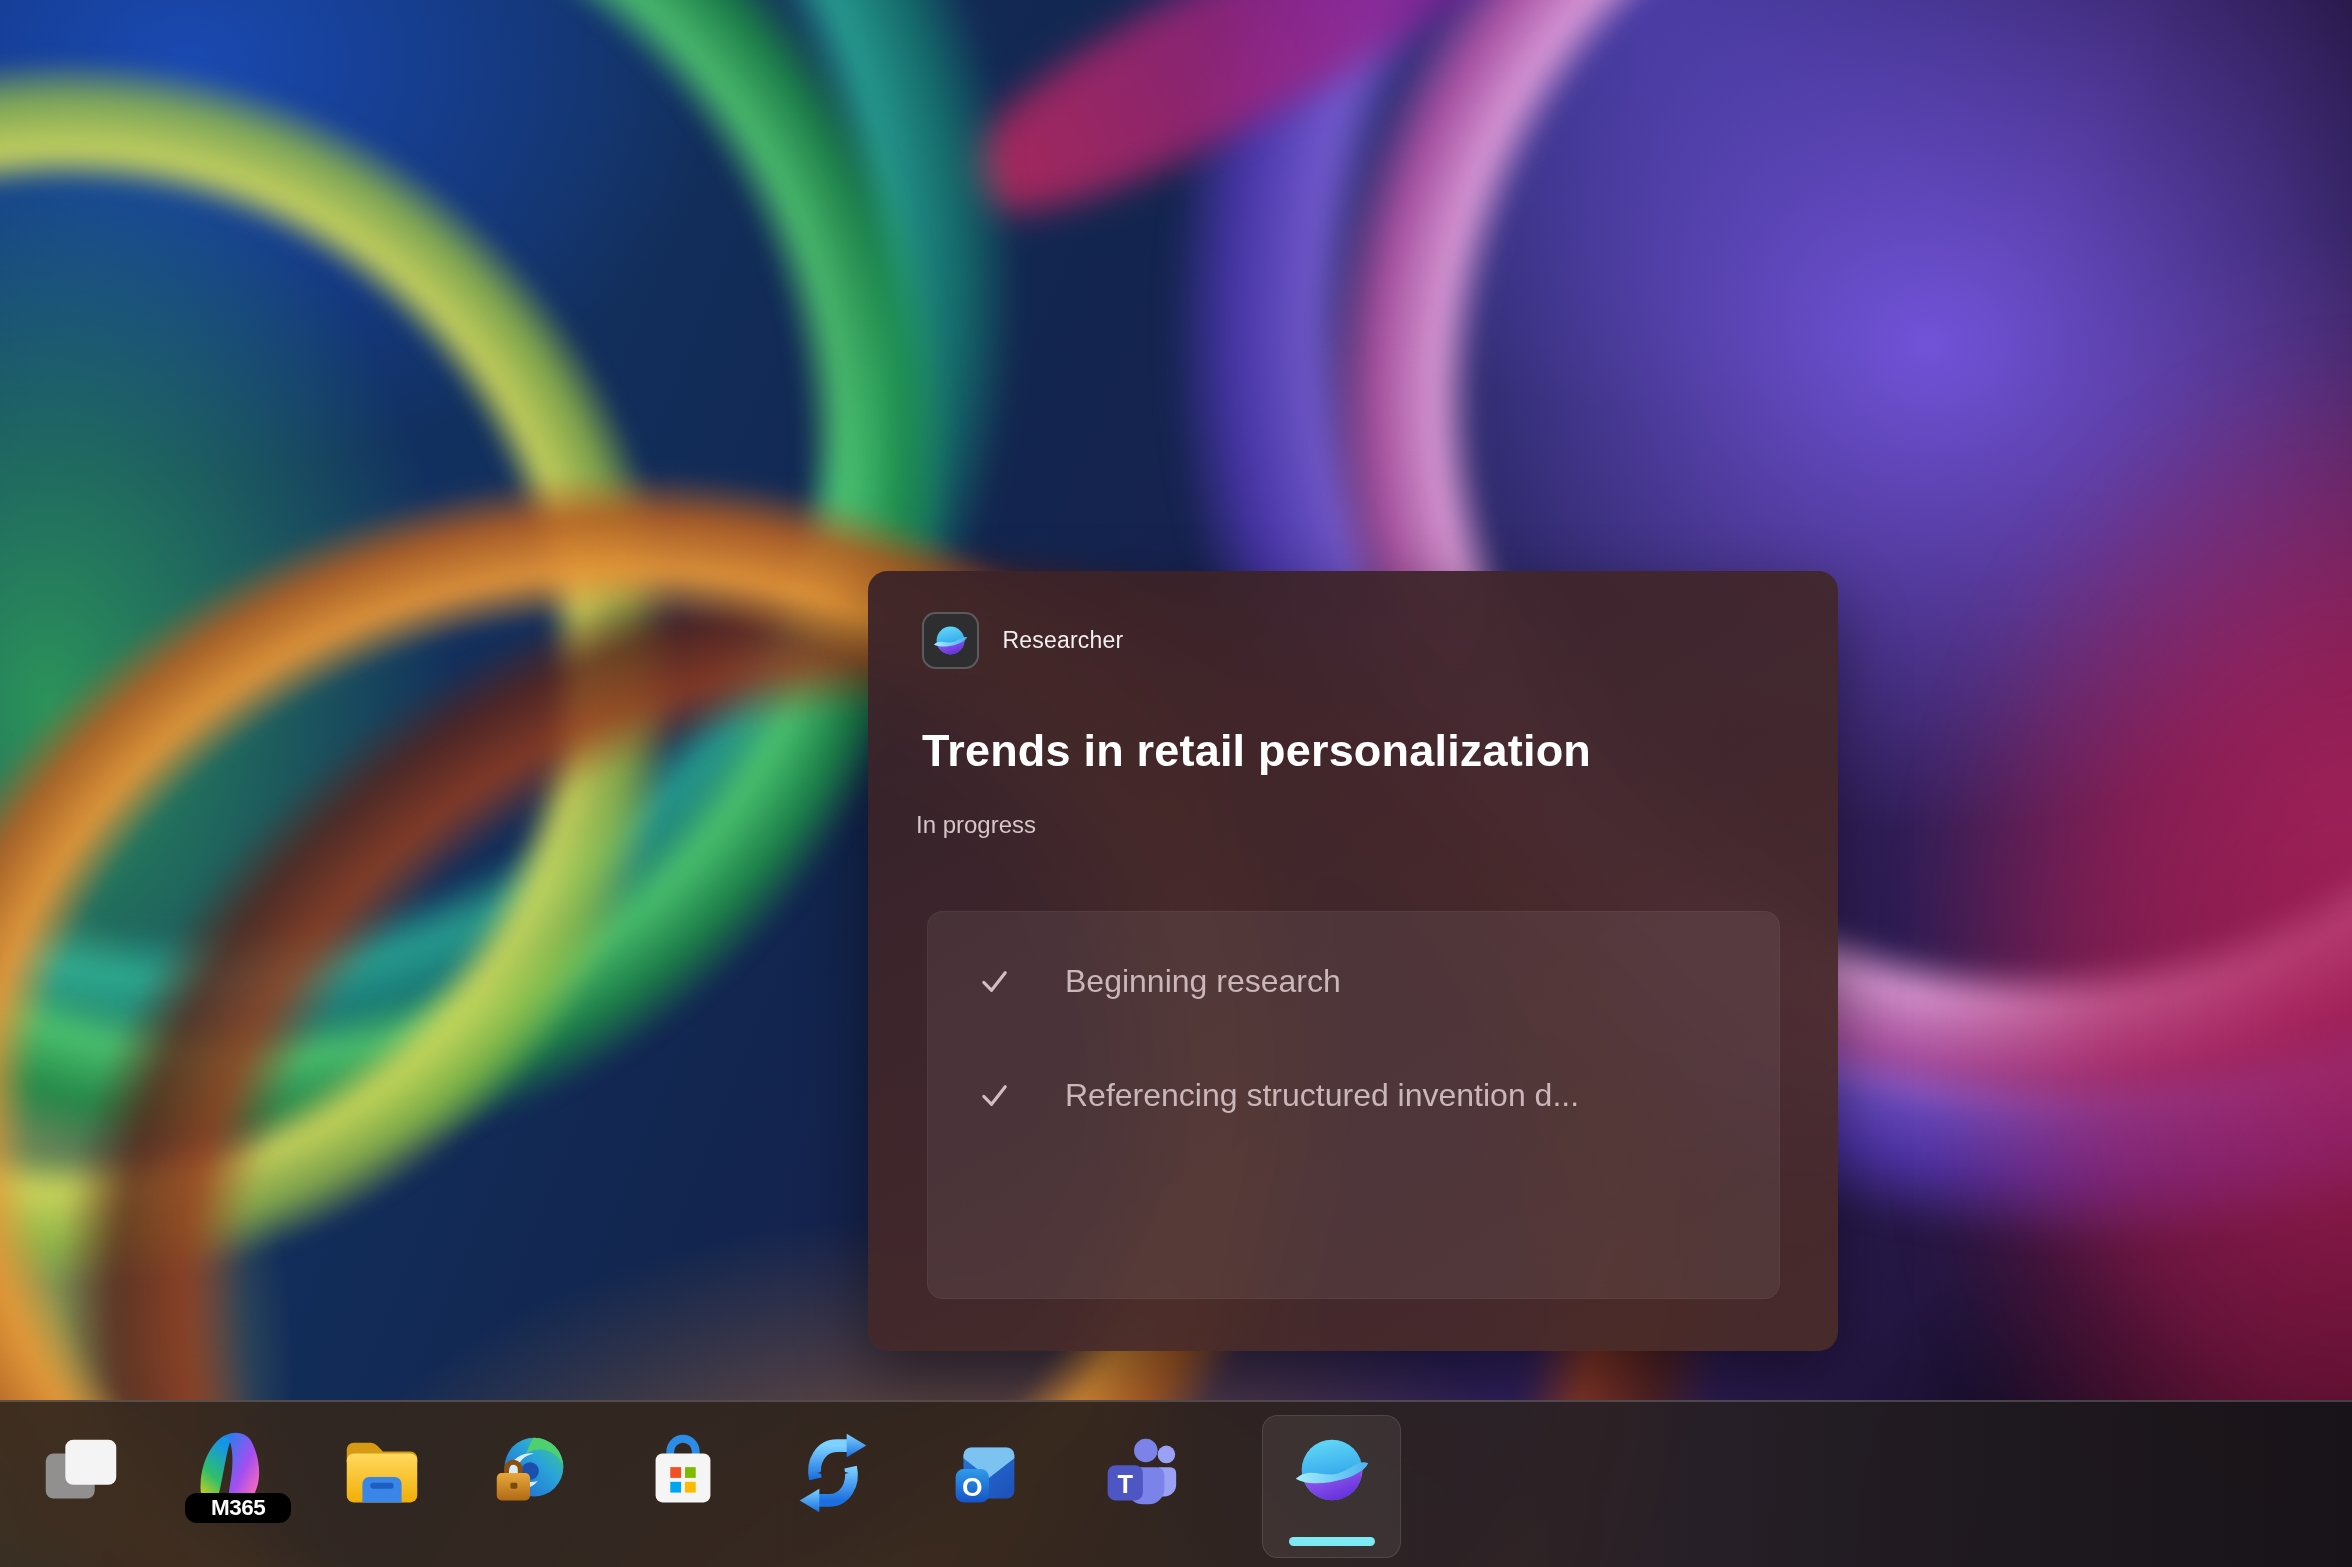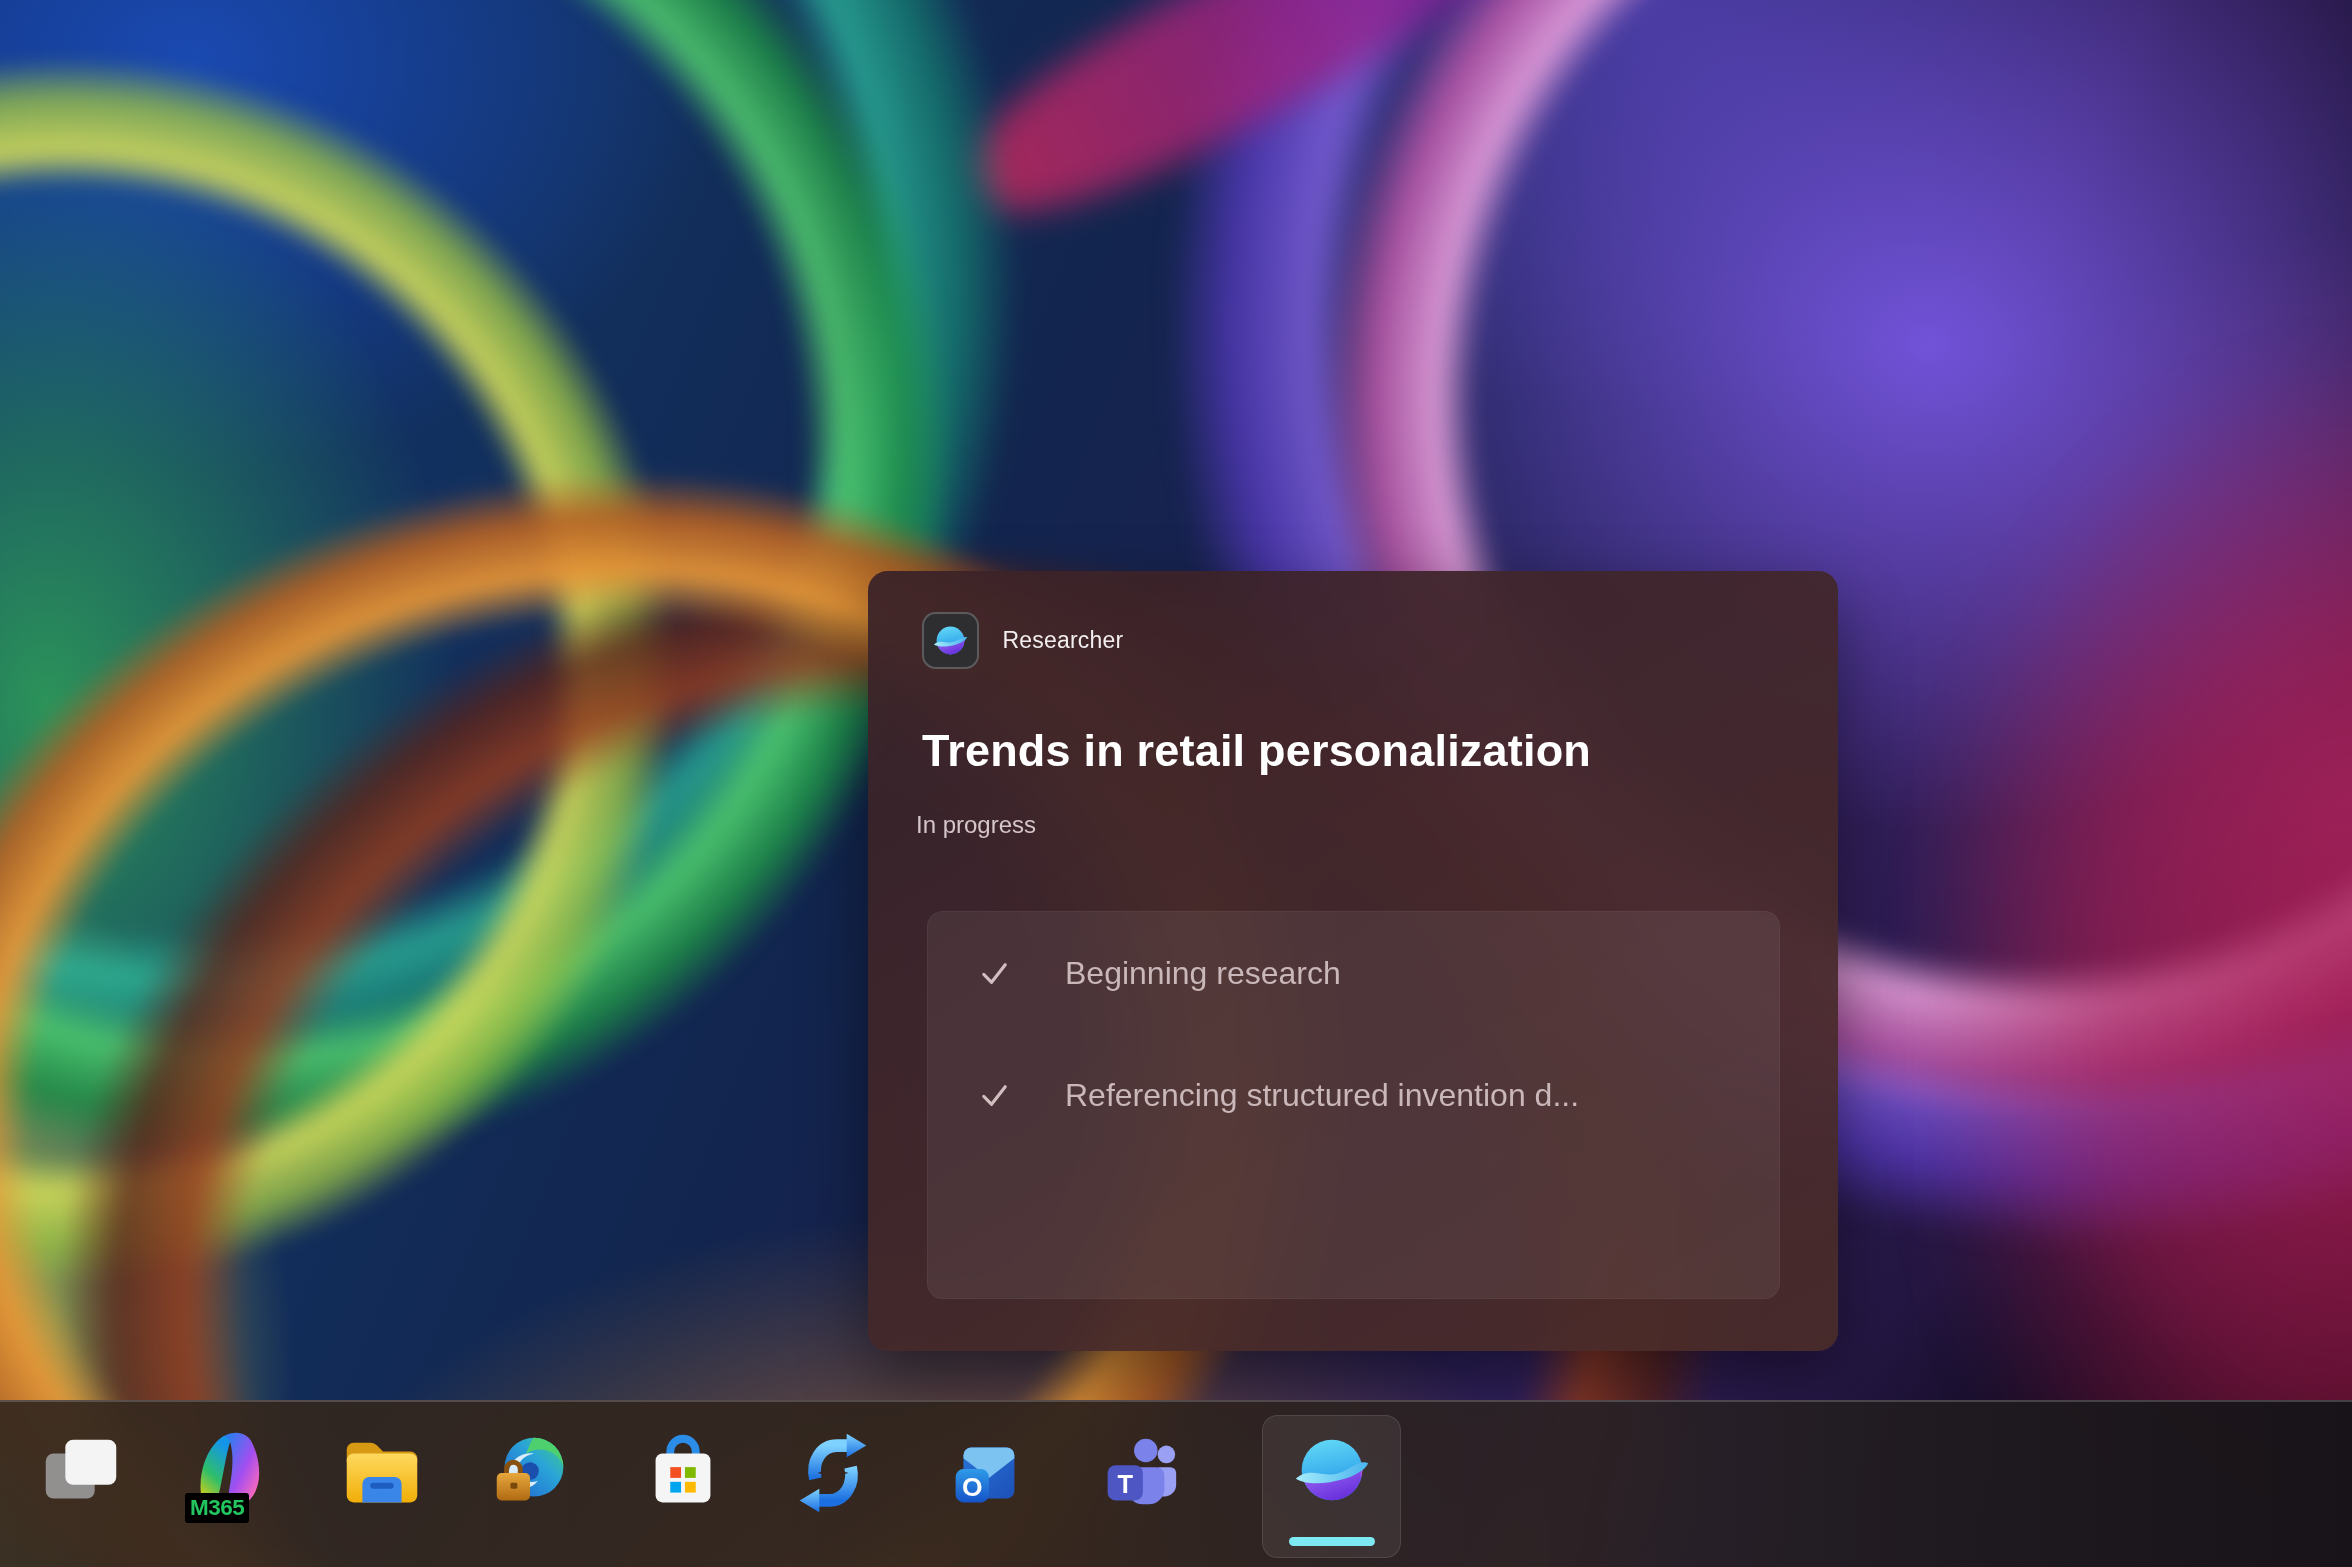--- a/index.html
+++ b/index.html
@@ -56,21 +56,21 @@
   .app-tile svg{width:43px;height:43px;display:block;}
   .app-name{margin-left:23.5px;font-size:23px;color:#f2eef0;letter-spacing:0.2px;}
   .card-title{position:absolute;left:54px;top:154px;font-size:45px;font-weight:700;color:#ffffff;letter-spacing:0.2px;}
   .card-status{position:absolute;left:48px;top:240px;font-size:24px;color:#d5c6c9;text-align:right;}
   .steps-panel{
     position:absolute;left:59px;top:340px;width:853px;height:388px;
     border-radius:15.7px;background:rgba(255,255,255,0.065);
     border:1px solid rgba(255,255,255,0.04);box-sizing:border-box;
   }
   .step{position:absolute;left:39px;right:23.5px;display:flex;align-items:center;}
-  .step-1{top:36px;height:51px;}
+  .step-1{top:44px;height:51px;}
   .step-2{top:158px;height:51px;}
   .step-3{top:245px;height:114px;}
   .step-icon{width:55px;display:flex;align-items:center;justify-content:center;flex:0 0 55px;}
   .step-label{margin-left:43px;font-size:32px;color:#c9b7b9;white-space:nowrap;overflow:hidden;text-overflow:ellipsis;}
   .step-3 .step-label{color:#e7dfe0;white-space:normal;line-height:56px;max-width:549px;}
   .spin{animation:spin 1.4s linear infinite;transform-origin:50% 50%;}
   @keyframes spin{to{transform:rotate(360deg);}}
 
   
   .taskbar{
@@ -83,22 +83,22 @@
   .tb-btn{position:absolute;top:23.5px;width:94px;height:94px;border:none;background:transparent;padding:0;cursor:pointer;}
   .tb-btn svg{width:94px;height:94px;display:block;}
   #tb-taskview{left:34px;}
   #tb-m365{left:185px;}
   #tb-explorer{left:335px;}
   #tb-edge{left:485px;}
   #tb-store{left:636px;}
   #tb-automate{left:786px;}
   #tb-outlook{left:938px;}
   #tb-teams{left:1090px;}
-  .m365-badge{position:absolute;left:0px;bottom:-3.9px;background:#000;color:#22c55e;
-    font-size:22.5px;font-weight:700;padding:2px 5px;border-radius:3px;letter-spacing:-0.5px;}
+  .m365-badge{position:absolute;left:0px;bottom:-3.9px;background:#000;color:#ffffff;
+    font-size:22.5px;font-weight:700;padding:2px 26px;border-radius:12px;letter-spacing:-0.5px;}
   .tb-active-tile{
     position:absolute;left:1262px;top:12.7px;width:139px;height:143px;border-radius:15.7px;
     background:rgba(255,255,255,0.07);border:1px solid rgba(255,255,255,0.10);
     box-sizing:border-box;cursor:pointer;padding:0;
   }
   .tb-active-tile svg{width:94px;height:94px;position:absolute;left:50%;top:7.8px;transform:translateX(-50%);}
   .active-pill{position:absolute;left:50%;bottom:10.8px;transform:translateX(-50%);
     width:86px;height:8.8px;border-radius:4.9px;background:#7de9f2;}
   .hidden-defs{position:absolute;width:0;height:0;overflow:hidden;}
 </style>

